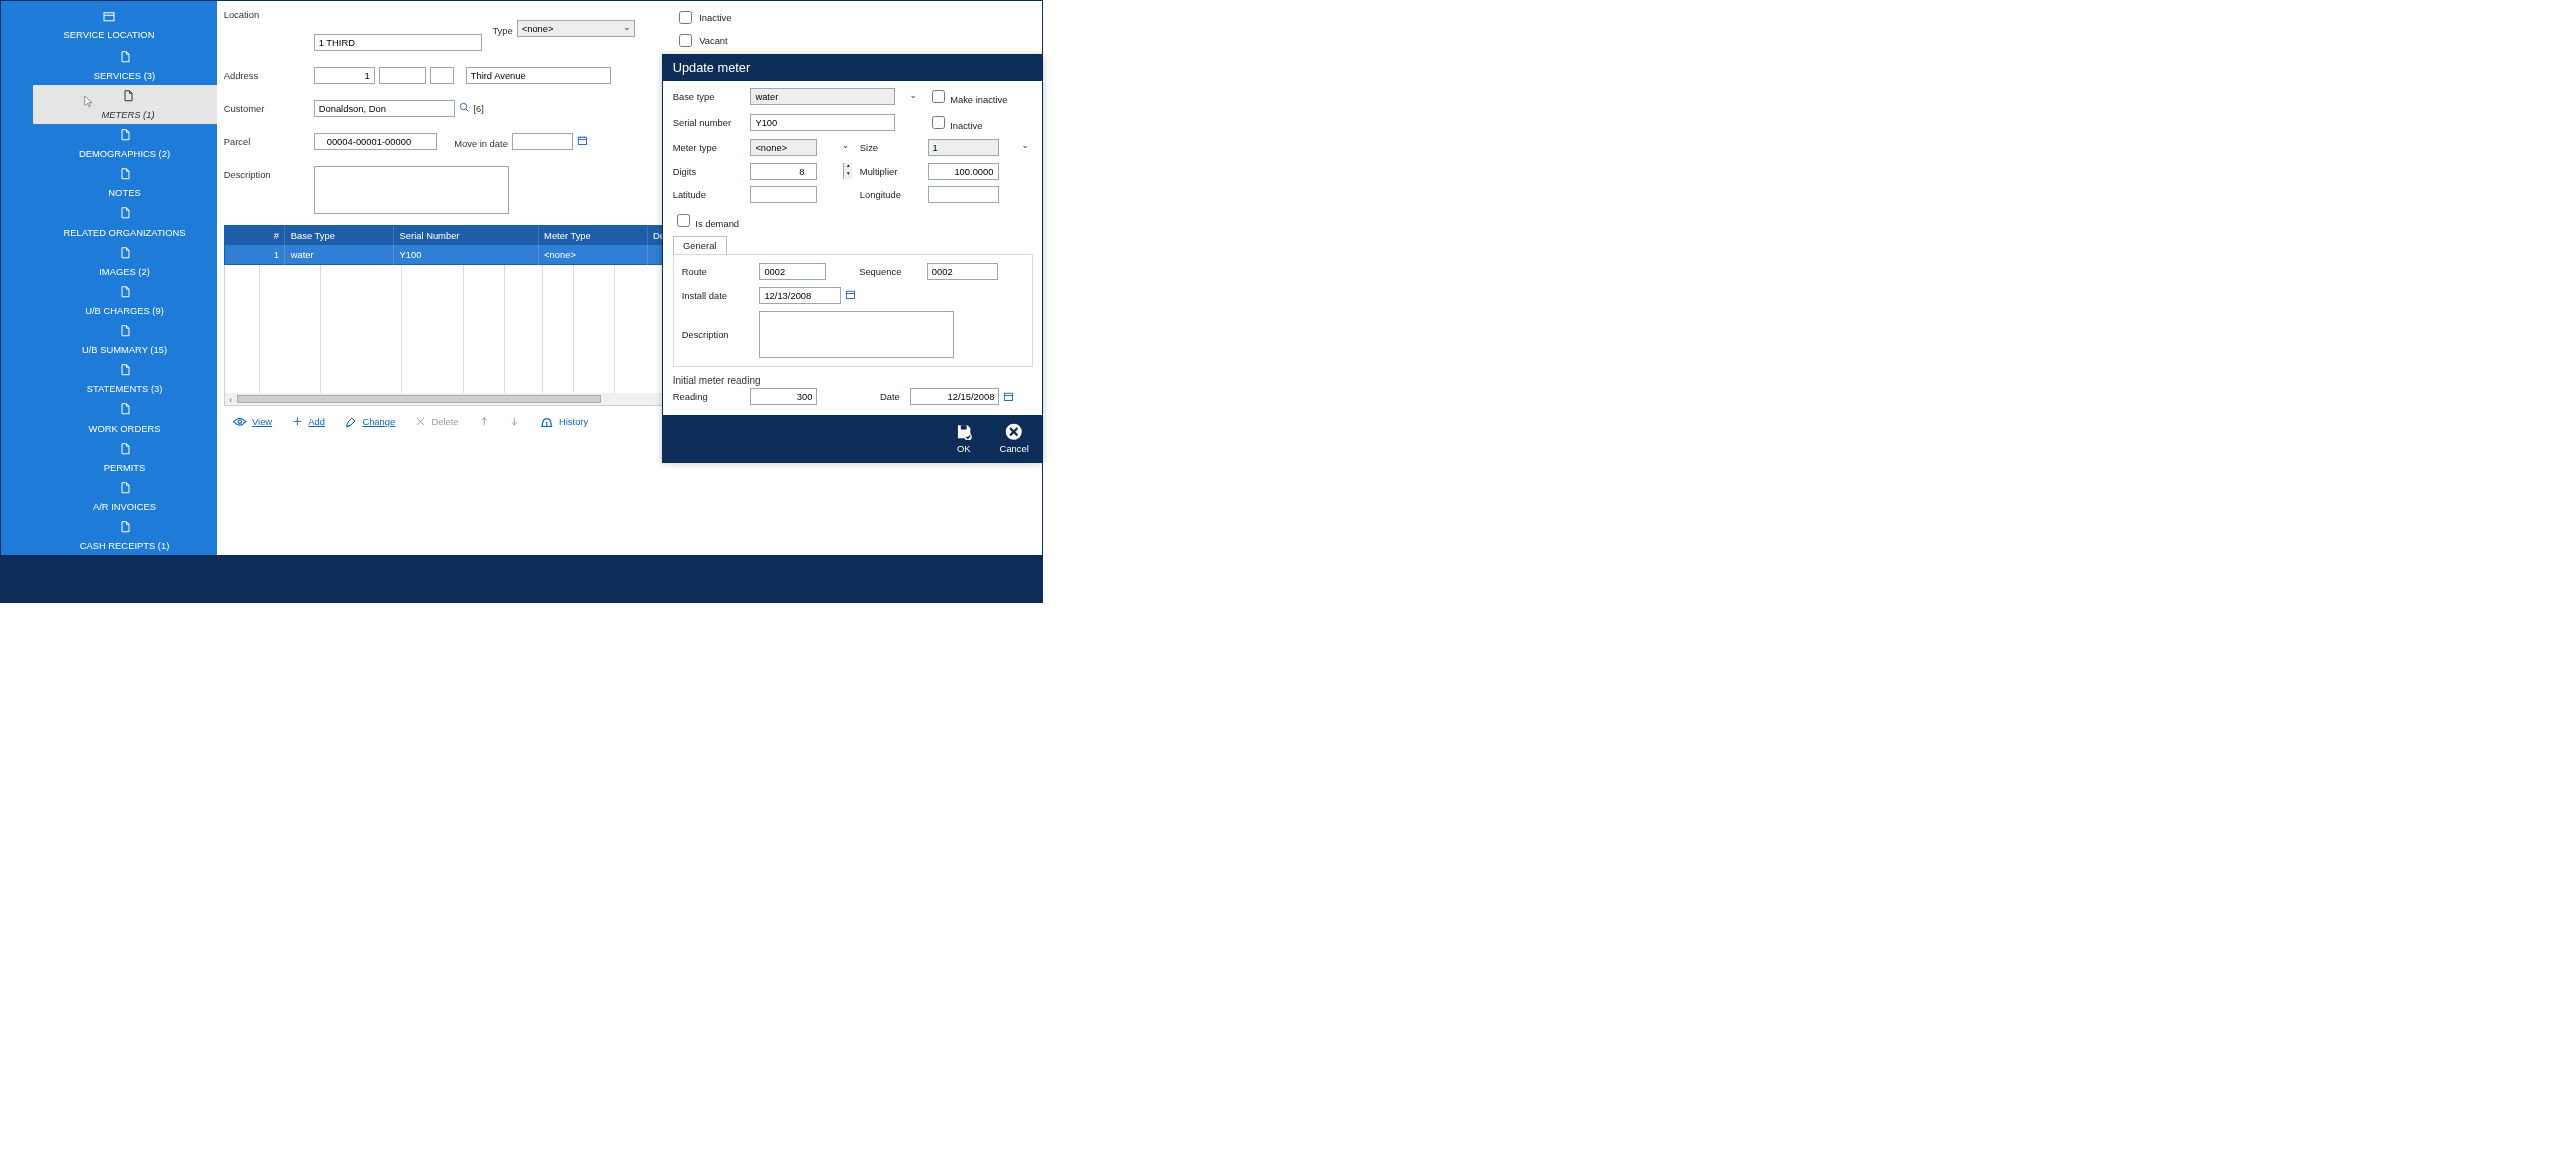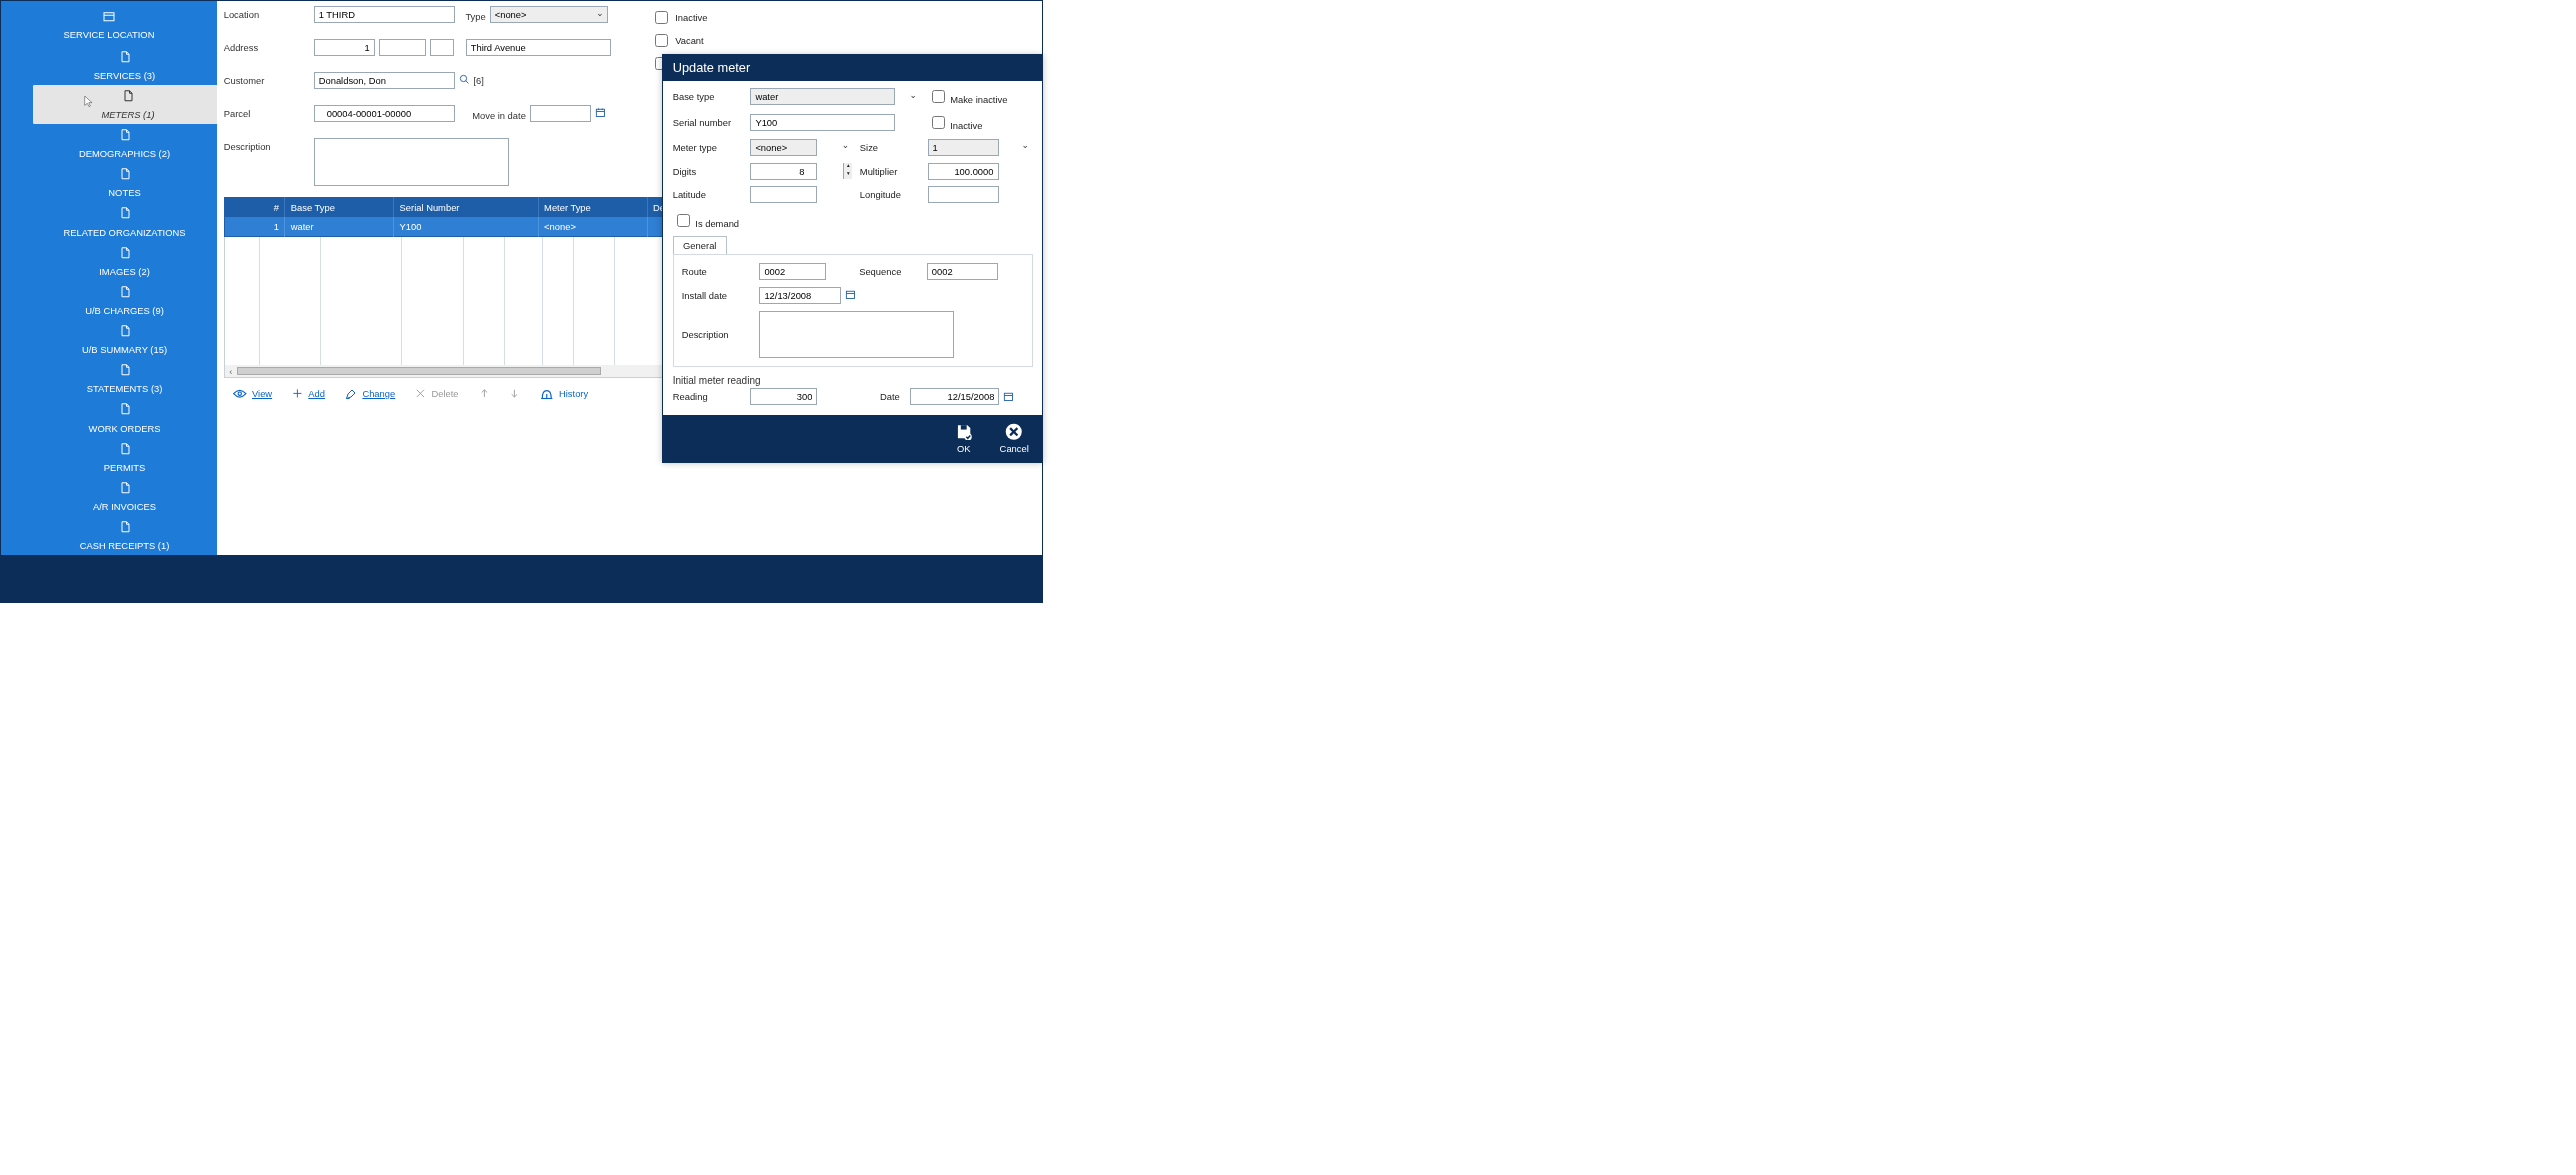--- a/index.html
+++ b/index.html
@@ -173,21 +173,21 @@
       <svg class="cursor-arrow" style="left:84px; top:96px" viewBox="0 0 12 18">
           <path d="M0 0 L0 14 L4 11 L6.5 16 L8.5 15 L6 10 L11 10 Z" fill="#fff" stroke="#000" stroke-width="0.6"></path>
         </svg>
     </div>
 
     <div class="content">
       <div class="top-form-wrap">
         <div class="form-grid">
           <label class="lbl">Location</label>
           <div class="row">
-            <input type="text" style="width: 141px;" value="1 THIRD">
+            <input type="text" style="width: 168px; margin-top: 28px;" value="1 THIRD">
             <label class="lbl" style="margin-left:6.7px">Type</label>
             <span class="sel-wrap"><select style="width:118px"><option>&lt;none&gt;</option></select></span>
           </div>
 
           <label class="lbl">Address</label>
           <div class="row">
             <input type="text" style="width: 61px; text-align: right;" value="1">
             <input type="text" style="width: 47px;" value="">
             <input type="text" style="width: 24px;" value="">
             <input type="text" style="width: 145px; margin-left: 8px;" value="Third Avenue">
@@ -200,21 +200,21 @@
               <svg width="10.8" height="10.8" viewBox="0 0 24 24">
                   <circle cx="10" cy="10" r="7" fill="none" stroke="#1e5ea8" stroke-width="2"></circle>
                   <line x1="15" y1="15" x2="21" y2="21" stroke="#1e5ea8" stroke-width="2"></line>
                 </svg>
             </span>
             <span style="color:#333">[6]</span>
           </div>
 
           <label class="lbl">Parcel</label>
           <div class="row">
-            <input type="text" style="width: 141px; padding-left: 12px;" value="00004-00001-00000">
+            <input type="text" style="width: 123px; padding-left: 12px;" value="00004-00001-00000">
             <label class="lbl" style="margin-left:13.5px">Move in date</label>
             <input type="text" style="width: 61px;" value="">
             <span class="cal-ico">
               <svg width="10.8" height="10.8" viewBox="0 0 24 24">
                   <rect x="3" y="5" width="18" height="16" fill="none" stroke="#1e5ea8" stroke-width="2"></rect>
                   <line x1="3" y1="10" x2="21" y2="10" stroke="#1e5ea8" stroke-width="2"></line>
                   <line x1="8" y1="3" x2="8" y2="7" stroke="#1e5ea8" stroke-width="2"></line>
                   <line x1="16" y1="3" x2="16" y2="7" stroke="#1e5ea8" stroke-width="2"></line>
                 </svg>
             </span>

